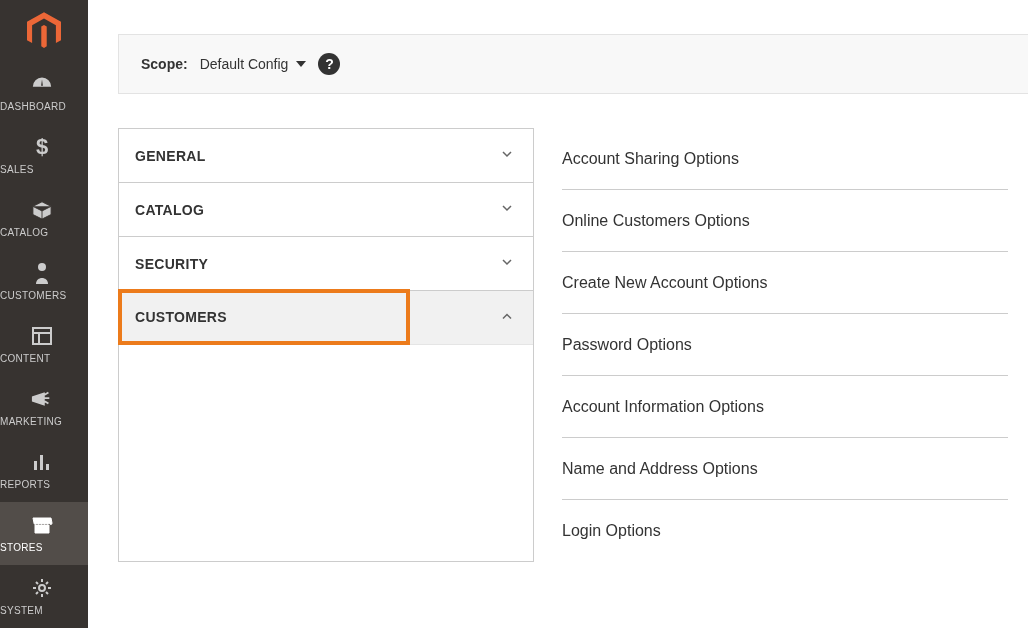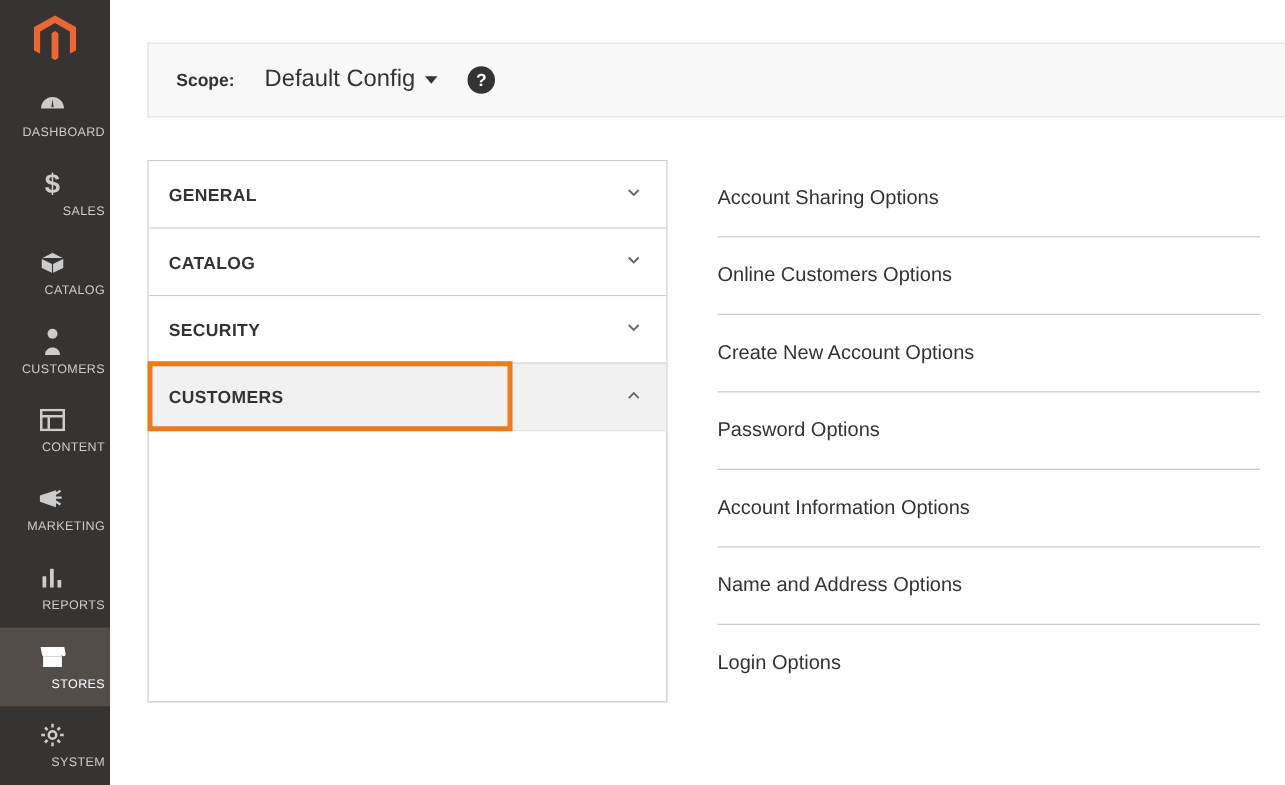--- a/index.html
+++ b/index.html
@@ -2,36 +2,36 @@
 <html><head>
 <meta charset="utf-8">
 <style>
   * { box-sizing: border-box; margin: 0; padding: 0; }
   body { font-family: 'Helvetica Neue', Helvetica, Arial, sans-serif; font-size: 14px; color: #333; background: #fff; width: 1028px; height: 628px; overflow: hidden; position: relative; }
 
   
   .sidebar { position: absolute; left: 0; top: 0; width: 88px; height: 628px; background: #373330; color: #aaa; display: flex; flex-direction: column; }
   .logo { height: 75px; display: flex; align-items: center; justify-content: center; }
   .logo svg { width: 34px; height: 38px; }
-  .nav-item { text-align: right; padding: 10px 4px 12px 0; cursor: pointer; }
+  .nav-item { text-align: left; padding: 10px 4px 12px 0; cursor: pointer; }
   .nav-item .icon { display:flex; align-items:center; justify-content:center; height: 26px; margin-bottom: 4px; }
   .nav-item .label { font-size: 10px; letter-spacing: .3px; color: #ccc; text-transform: uppercase; }
   .nav-item.active { background: #524d49; }
   .nav-item.active .label { color: #fff; }
 
   
   .main { position: absolute; left: 88px; right: 0; top: 0; height: 628px; }
 
-  .scope-bar { background: #f8f8f8; border: 1px solid #e3e3e3; border-right: none; margin: 34px 0 0 30px; padding: 18px 22px; display:flex; align-items:center; gap: 24px; }
+  .scope-bar { background: #f8f8f8; border: 1px solid #e3e3e3; border-right: none; margin: 34px 0 0 30px; padding: 18px 22px; display:flex; align-items:center; gap: 12px; }
   .scope-label { font-weight: 700; font-size: 14px; }
-  .scope-select { display:flex; align-items:center; gap:8px; font-size: 19px; color:#333; cursor:pointer; }
+  .scope-select { display:flex; align-items:center; gap:8px; font-size: 14px; color:#333; cursor:pointer; }
   .scope-caret { width:0; height:0; border-left:5px solid transparent; border-right:5px solid transparent; border-top:6px solid #333; }
   .help-icon { width:22px; height:22px; background:#333; border-radius:50%; color:#fff; display:flex; align-items:center; justify-content:center; font-weight:700; font-size:14px; }
 
-  .content { display:flex; margin: 34px 0 0 30px; gap: 40px; justify-content: flex-end; }
+  .content { display:flex; margin: 34px 0 0 30px; gap: 28px; justify-content: flex-end; }
 
   
   .config-nav { width: 416px; border: 1px solid #ccc; }
   .section-header { height: 54px; display:flex; align-items:center; justify-content:space-between; padding: 0 18px 0 16px; border-bottom:1px solid #ccc; cursor:pointer; background:#fff; }
   .section-header span.title { font-weight:700; font-size:14px; letter-spacing:.3px; }
   .section-header.expanded { background:#f1f1f1; }
   .chev { }
   .chev svg { width:16px; height:16px; stroke:#666; stroke-width:1.5; fill:none; }
 
   .highlight-customers { border: 4px solid #ec7b1b; position:relative; margin: -1px 0 0 -1px; width: 292px; height: 56px; display:flex; align-items:center; padding-left:13px; font-weight:700; letter-spacing:.3px; background:#f1f1f1; }

